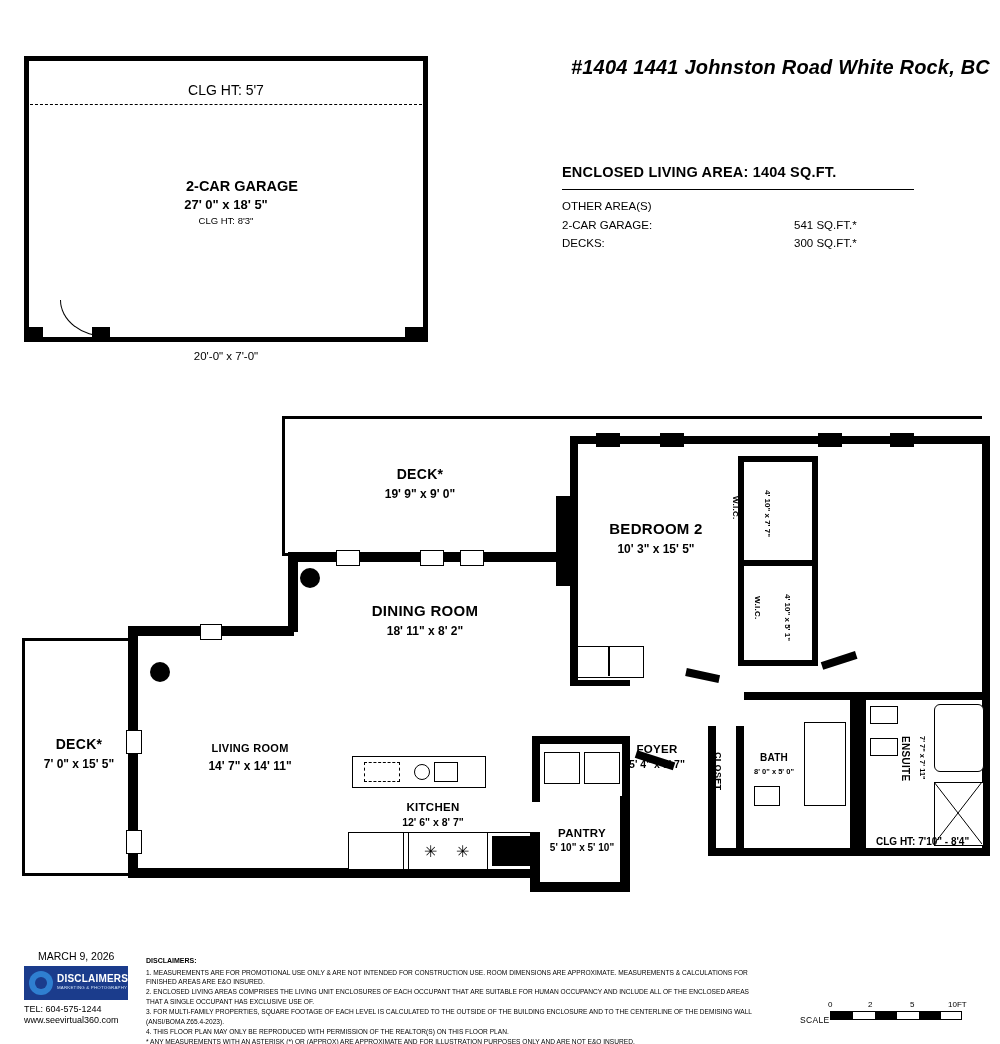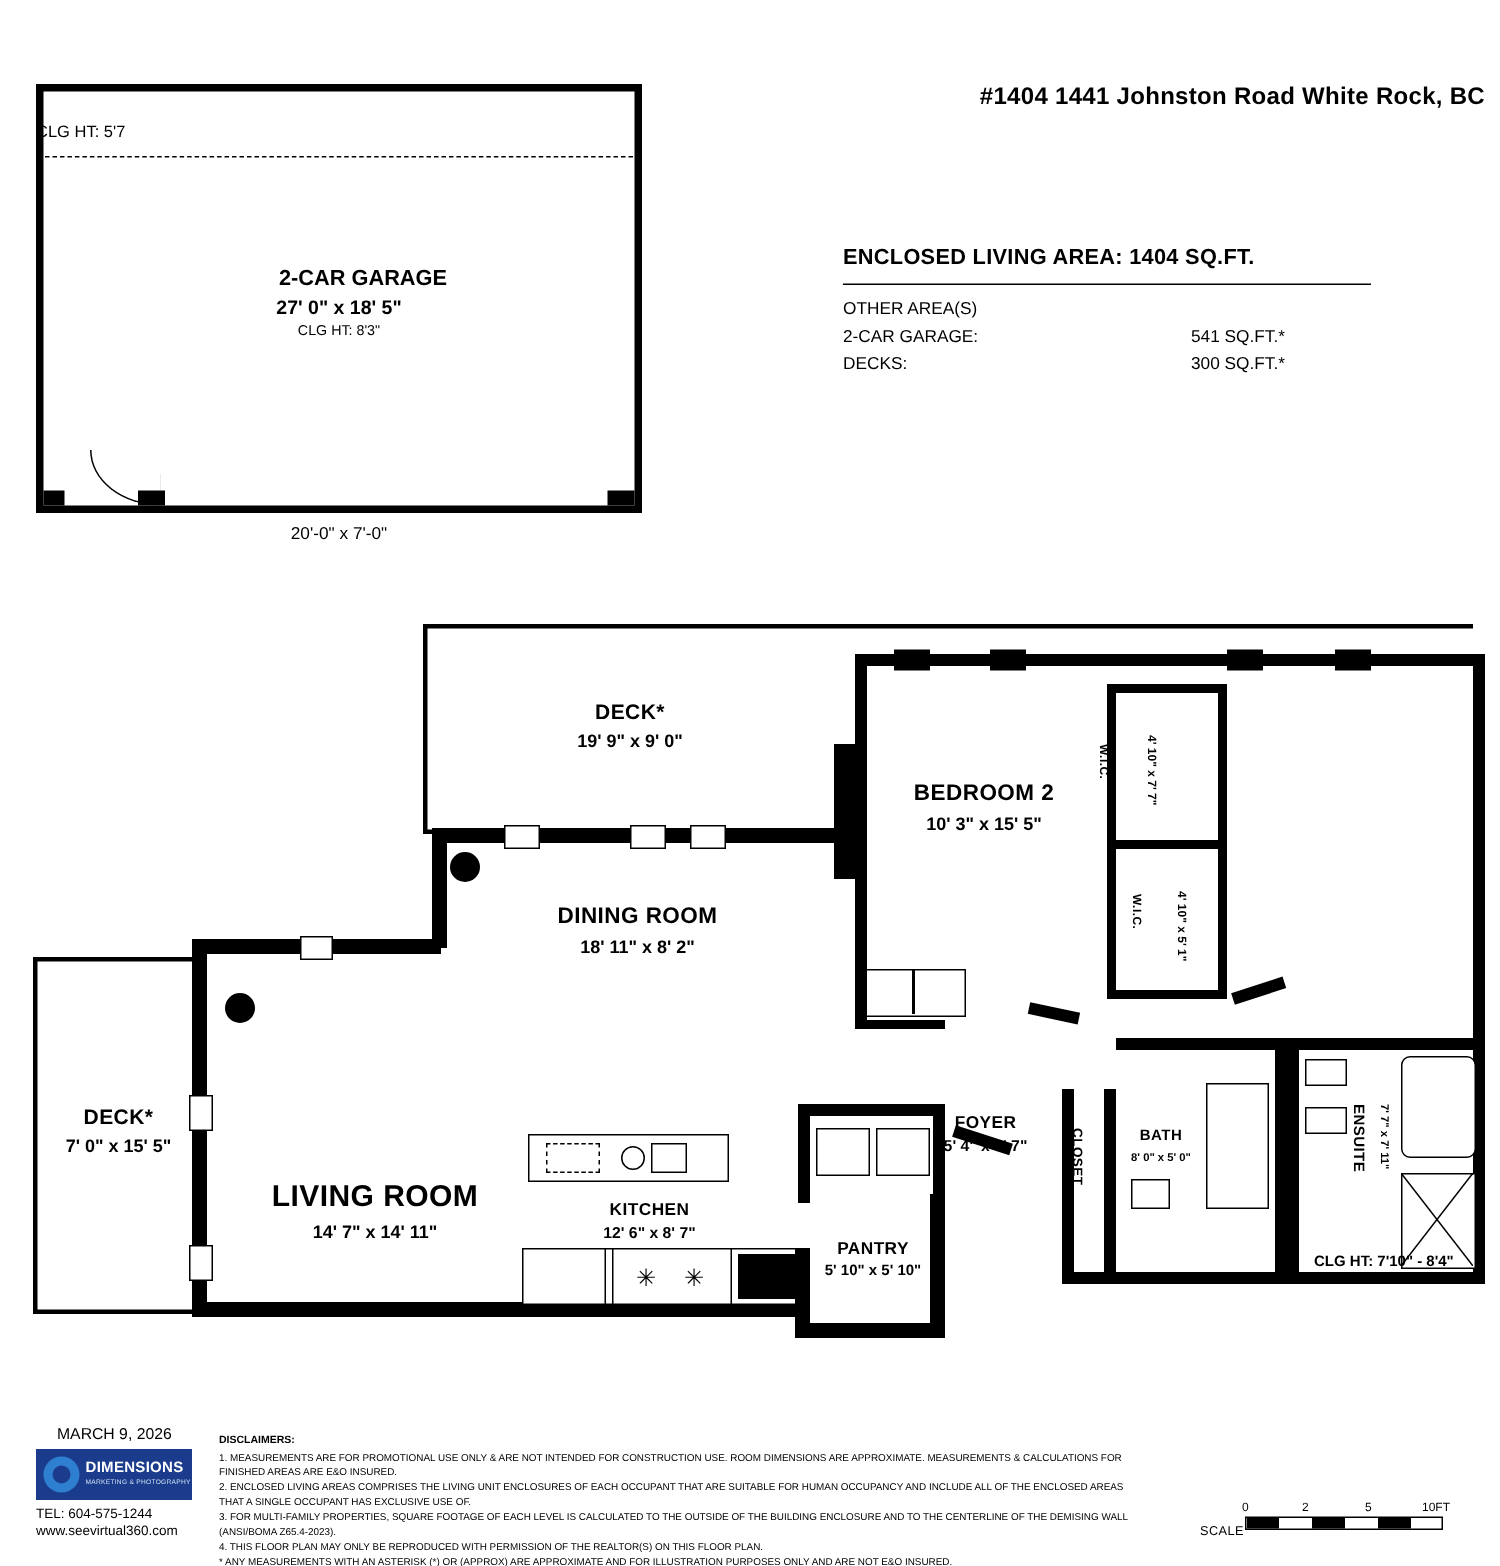--- a/index.html
+++ b/index.html
@@ -15,36 +15,36 @@
   .wall{position:absolute;background:#000;}
   .thin{position:absolute;background:#000;}
   .room-label{position:absolute;text-align:center;line-height:1.25;}
   .room-name{font-weight:bold;letter-spacing:.3px;}
   .room-dim{font-weight:bold;}
   .tiny{font-size:8px;}
 
   
   #title{
     left:520px;top:56px;width:470px;
-    text-align:right;font-size:16px;font-weight:bold;letter-spacing:.2px;
+    text-align:right;font-size:20px;font-weight:bold;letter-spacing:.2px;font-style:italic;
   }
 
   
   #area-block{left:562px;top:164px;width:352px;}
   #area-head{font-size:14.5px;font-weight:bold;letter-spacing:.2px;}
   #area-rule{height:1px;background:#000;margin:9px 0 10px 0;}
   #area-other{font-size:11.5px;margin-bottom:7px;}
   .area-row{display:flex;justify-content:space-between;font-size:11.5px;margin-bottom:6px;}
   .area-row .val{width:120px;text-align:left;}
 
   
   #garage-box{left:24px;top:56px;width:404px;height:286px;}
   #garage-box .outer{position:absolute;left:0;top:0;right:0;bottom:0;border:5px solid #000;box-sizing:border-box;}
   #garage-dash{position:absolute;left:6px;right:6px;top:48px;border-top:1px dashed #000;}
-  #garage-clg{position:absolute;left:0;right:0;top:26px;text-align:left;font-size:11px;}
+  #garage-clg{position:absolute;left:0;right:0;top:26px;text-align:center;font-size:14px;}
   #garage-center{position:absolute;left:0;right:0;top:122px;text-align:center;}
   #garage-center .n{font-size:14.5px;font-weight:bold;padding-left:32px;}
   #garage-center .d{font-size:13px;font-weight:bold;margin-top:3px;}
   #garage-center .c{font-size:9.5px;margin-top:3px;}
   #garage-door-dim{position:absolute;left:0;right:0;top:294px;text-align:center;font-size:11.5px;}
   #door-arc{position:absolute;left:36px;bottom:5px;width:46px;height:36px;
             border-left:1.5px solid #000;border-bottom:0;border-radius:0 0 0 100%;
             border-bottom:1.5px solid #000;transform:none;}
   .garage-nub{position:absolute;background:#000;height:10px;width:16px;}
 
@@ -181,21 +181,21 @@
 
   <div class="thin" style="left:22px;top:238px;width:3px;height:238px;"></div>
   <div class="thin" style="left:22px;top:238px;width:112px;height:3px;"></div>
   <div class="thin" style="left:22px;top:473px;width:112px;height:3px;"></div>
   <div class="room-label" style="left:26px;top:336px;width:106px;">
     <div class="room-name" style="font-size:14px;">DECK*</div>
     <div class="room-dim" style="font-size:12px;margin-top:3px;">7' 0" x 15' 5"</div>
   </div>
 
   <div class="room-label" style="left:150px;top:342px;width:200px;">
-    <div class="room-name" style="font-size:20px;margin-top:44px;">LIVING ROOM</div>
+    <div class="room-name" style="font-size:11px;">LIVING ROOM</div>
     <div class="room-dim" style="font-size:12px;margin-top:3px;">14' 7" x 14' 11"</div>
   </div>
 
   <div class="thin" style="left:352px;top:356px;width:132px;height:30px;background:#fff;border:1.5px solid #000;"></div>
   <div class="thin" style="left:364px;top:362px;width:34px;height:18px;background:#fff;border:1.2px dashed #000;"></div>
   <div class="abs" style="left:414px;top:364px;width:14px;height:14px;border-radius:50%;border:1.2px solid #000;"></div>
   <div class="abs" style="left:434px;top:362px;width:22px;height:18px;border:1.2px solid #000;"></div>
   <div class="thin" style="left:348px;top:432px;width:190px;height:36px;background:#fff;border:1.5px solid #000;"></div>
   <div class="thin" style="left:348px;top:432px;width:54px;height:36px;background:#fff;border:1.5px solid #000;"></div>
   <div class="thin" style="left:408px;top:432px;width:78px;height:36px;background:#fff;border:1.5px solid #000;"></div>
@@ -268,21 +268,21 @@
   <div class="wall" style="left:686px;top:268px;width:34px;height:8px;transform:rotate(12deg);transform-origin:left center;"></div>
   <div class="wall" style="left:636px;top:350px;width:40px;height:8px;transform:rotate(18deg);transform-origin:left center;"></div>
 
   <div id="clg-note" class="abs" style="left:876px;top:436px;">CLG HT: 7'10" - 8'4"</div>
 </div>
 
 <div id="footer" class="abs">
   <div id="date">MARCH 9, 2026</div>
   <div id="logo">
     <div class="sw"></div>
-    <div class="t1">DIMENSIONS</div>
+    <div class="t1">DISCLAIMERS</div>
     <div class="t2">MARKETING &amp; PHOTOGRAPHY</div>
   </div>
   <div id="tel">TEL: 604-575-1244</div>
   <div id="web">www.seevirtual360.com</div>
 
   <div id="disclaimers">
     <div id="disc-head">DISCLAIMERS:</div>
     <div>1. MEASUREMENTS ARE FOR PROMOTIONAL USE ONLY &amp; ARE NOT INTENDED FOR CONSTRUCTION USE. ROOM DIMENSIONS ARE APPROXIMATE. MEASUREMENTS &amp; CALCULATIONS FOR FINISHED AREAS ARE E&amp;O INSURED.</div>
     <div>2. ENCLOSED LIVING AREAS COMPRISES THE LIVING UNIT ENCLOSURES OF EACH OCCUPANT THAT ARE SUITABLE FOR HUMAN OCCUPANCY AND INCLUDE ALL OF THE ENCLOSED AREAS THAT A SINGLE OCCUPANT HAS EXCLUSIVE USE OF.</div>
     <div>3. FOR MULTI-FAMILY PROPERTIES, SQUARE FOOTAGE OF EACH LEVEL IS CALCULATED TO THE OUTSIDE OF THE BUILDING ENCLOSURE AND TO THE CENTERLINE OF THE DEMISING WALL  (ANSI/BOMA Z65.4-2023).</div>

